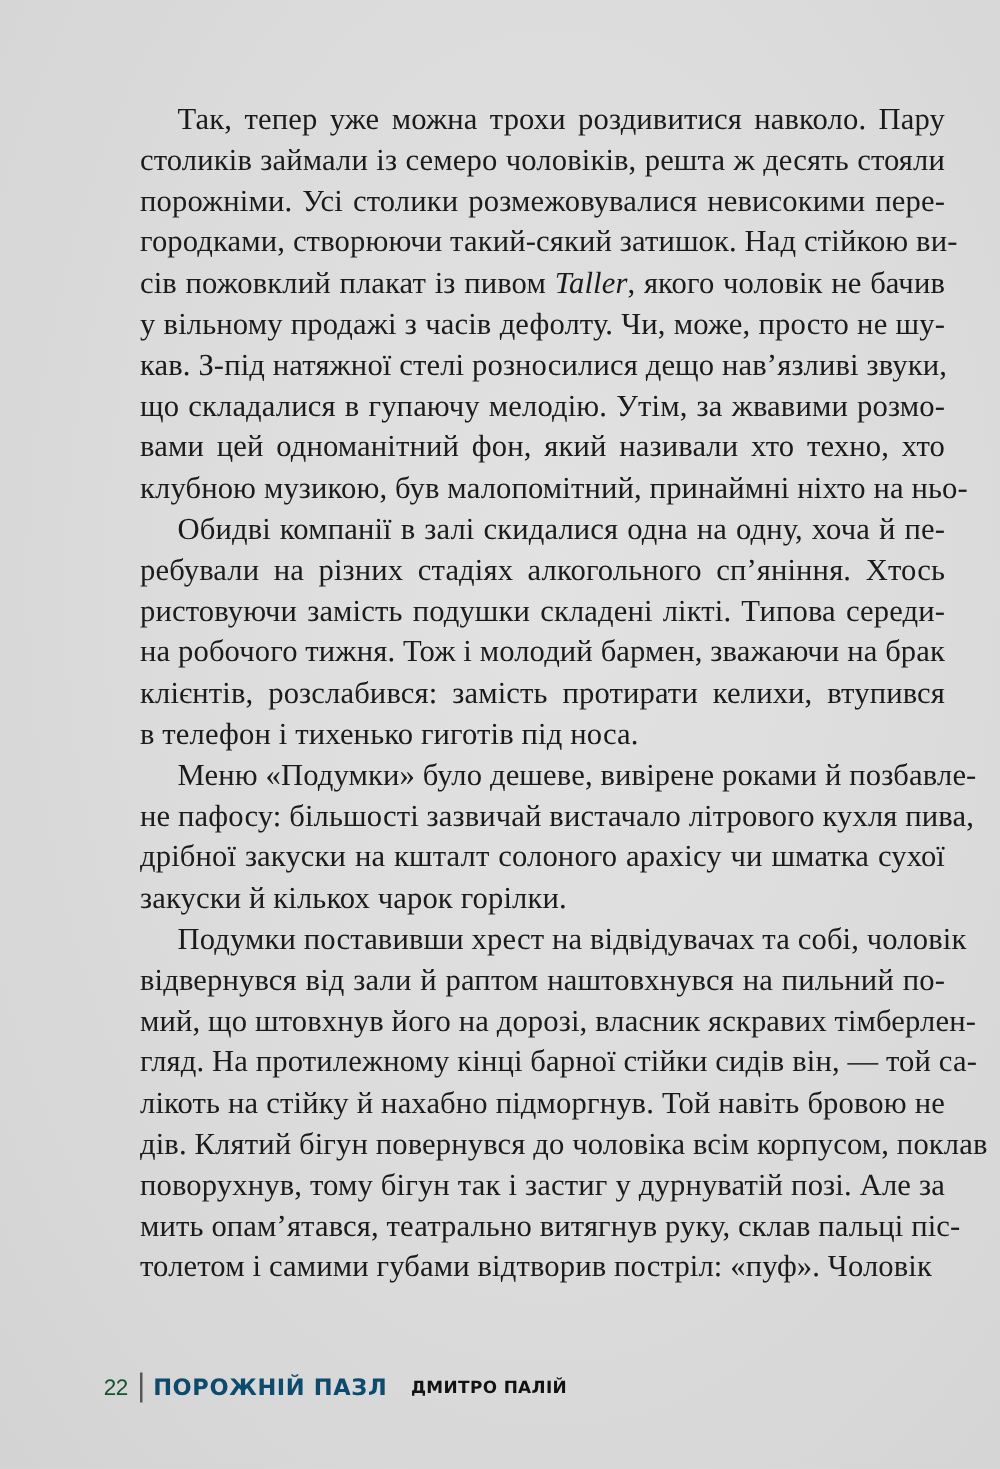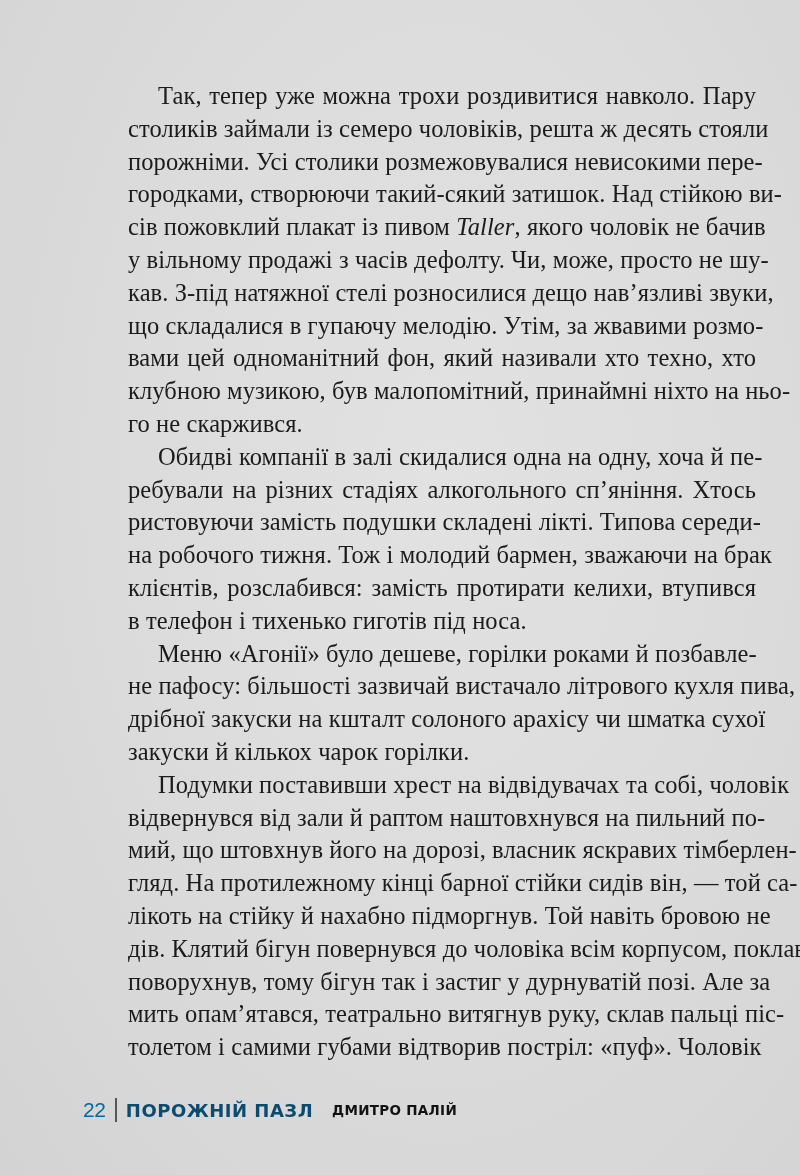--- a/index.html
+++ b/index.html
@@ -30,43 +30,42 @@
       font-size: 24.5px;
       line-height: 32.8px;
       letter-spacing: 0.1px;
     }
     .line {
       display: block;
       white-space: nowrap;
       text-align: justify;
       text-align-last: justify;
       height: 32.8px;
-      margin-left: 16px;
     }
     .line.last {
       text-align-last: left;
     }
     .line.indent {
       padding-left: 30px;
     }
     .line em {
       font-style: italic;
     }
     .footer {
       position: absolute;
       left: 83px;
       top: 1095px;
       height: 30px;
       display: flex;
       align-items: center;
     }
     .page-number {
       font-family: "Liberation Sans", "DejaVu Sans", sans-serif;
-      font-size: 21px;
-      color: #0369a1;
+      font-size: 18px;
+      color: #14532d;
       letter-spacing: -0.5px;
       text-align: right;
     }
     .footer-sep {
       width: 1.5px;
       height: 24px;
       background: #55565a;
       margin: 0 9px 0 10px;
     }
     .book-title {
@@ -95,32 +94,31 @@
         <span class="line indent">Так, тепер уже можна трохи роздивитися навколо. Пару</span>
         <span class="line">столиків займали із семеро чоловіків, решта ж десять стояли</span>
         <span class="line">порожніми. Усі столики розмежовувалися невисокими пере-</span>
         <span class="line">городками, створюючи такий-сякий затишок. Над стійкою ви-</span>
         <span class="line">сів пожовклий плакат із пивом <em>Taller</em>, якого чоловік не бачив</span>
         <span class="line">у вільному продажі з часів дефолту. Чи, може, просто не шу-</span>
         <span class="line">кав. З-під натяжної стелі розносилися дещо нав’язливі звуки,</span>
         <span class="line">що складалися в гупаючу мелодію. Утім, за жвавими розмо-</span>
         <span class="line">вами цей одноманітний фон, який називали хто техно, хто</span>
         <span class="line">клубною музикою, був малопомітний, принаймні ніхто на ньо-</span>
-        <span class="line last">го не скаржився.</span>
       </div>
       <div>
         <span class="line indent">Обидві компанії в залі скидалися одна на одну, хоча й пе-</span>
         <span class="line">ребували на різних стадіях алкогольного сп’яніння. Хтось</span>
         <span class="line">ристовуючи замість подушки складені лікті. Типова середи-</span>
         <span class="line">на робочого тижня. Тож і молодий бармен, зважаючи на брак</span>
         <span class="line">клієнтів, розслабився: замість протирати келихи, втупився</span>
         <span class="line last">в телефон і тихенько гиготів під носа.</span>
       </div>
       <div>
-        <span class="line indent">Меню «Агонії» було дешеве, горілки роками й позбавле-</span>
+        <span class="line indent">Меню «Подумки» було дешеве, вивірене роками й позбавле-</span>
         <span class="line">не пафосу: більшості зазвичай вистачало літрового кухля пива,</span>
         <span class="line">дрібної закуски на кшталт солоного арахісу чи шматка сухої</span>
         <span class="line last">закуски й кількох чарок горілки.</span>
       </div>
       <div>
         <span class="line indent">Подумки поставивши хрест на відвідувачах та собі, чоловік</span>
         <span class="line">відвернувся від зали й раптом наштовхнувся на пильний по-</span>
         <span class="line">мий, що штовхнув його на дорозі, власник яскравих тімберлен-</span>
         <span class="line">гляд. На протилежному кінці барної стійки сидів він, — той са-</span>
         <span class="line">лікоть на стійку й нахабно підморгнув. Той навіть бровою не</span>

